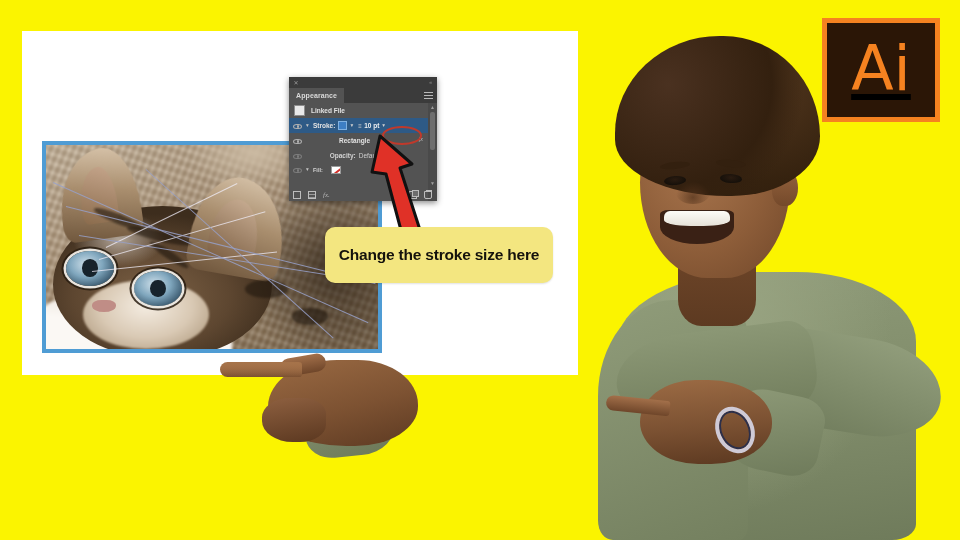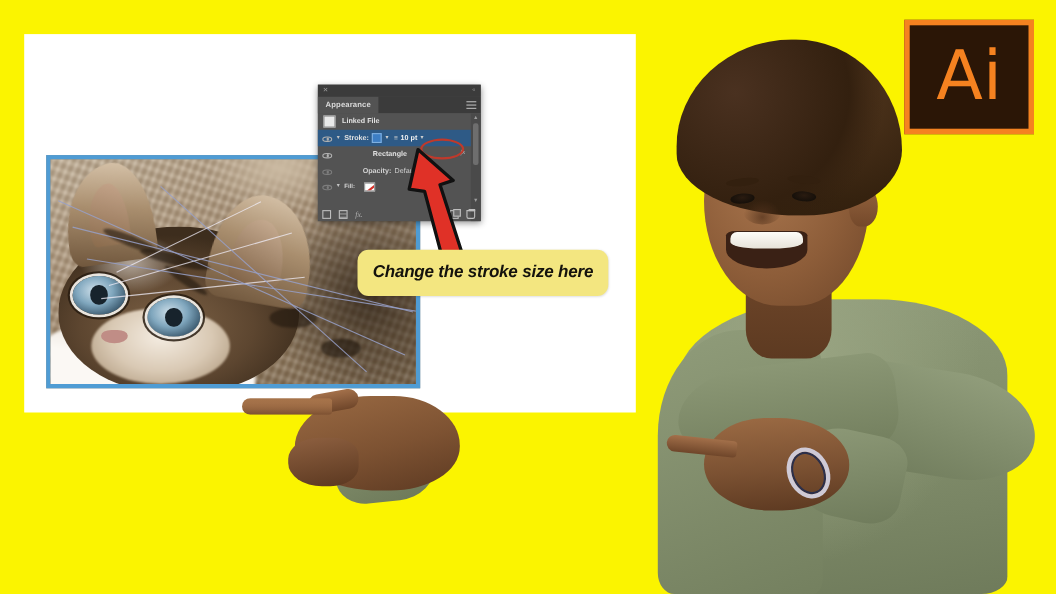--- a/index.html
+++ b/index.html
@@ -485,48 +485,48 @@
   #red-arrow {
     position: absolute;
     left: 366px; top: 130px;
     width: 66px; height: 106px;
   }
 
   
   #callout {
     position: absolute;
     left: 325px; top: 227px;
-    width: 228px; height: 42px;
+    width: 228px; height: 56px;
     background: #f3e680;
     border-radius: 10px;
     display: flex;
     align-items: center;
     justify-content: center;
     box-shadow: 0 1px 2px rgba(0,0,0,0.12);
-    font-style: italic;
   }
   #callout .callout-text {
     font-size: 15.5px;
     font-weight: bold;
     color: #14120c;
     letter-spacing: -0.2px;
     white-space: nowrap;
   }
 
   
   #ai-logo {
     position: absolute;
     left: 822px; top: 18px;
     width: 118px; height: 104px;
     background: #2b1606;
     border: 5px solid #f58220;
     box-sizing: border-box;
     display: flex;
     align-items: center;
     justify-content: center;
+    text-decoration: underline;
   }
   #ai-logo .ai-text {
     color: #f58220;
     font-size: 62px;
     line-height: 62px;
     font-weight: normal;
     letter-spacing: 0px;
     font-family: "DejaVu Sans", sans-serif;
     margin-top: -3px;
   }

